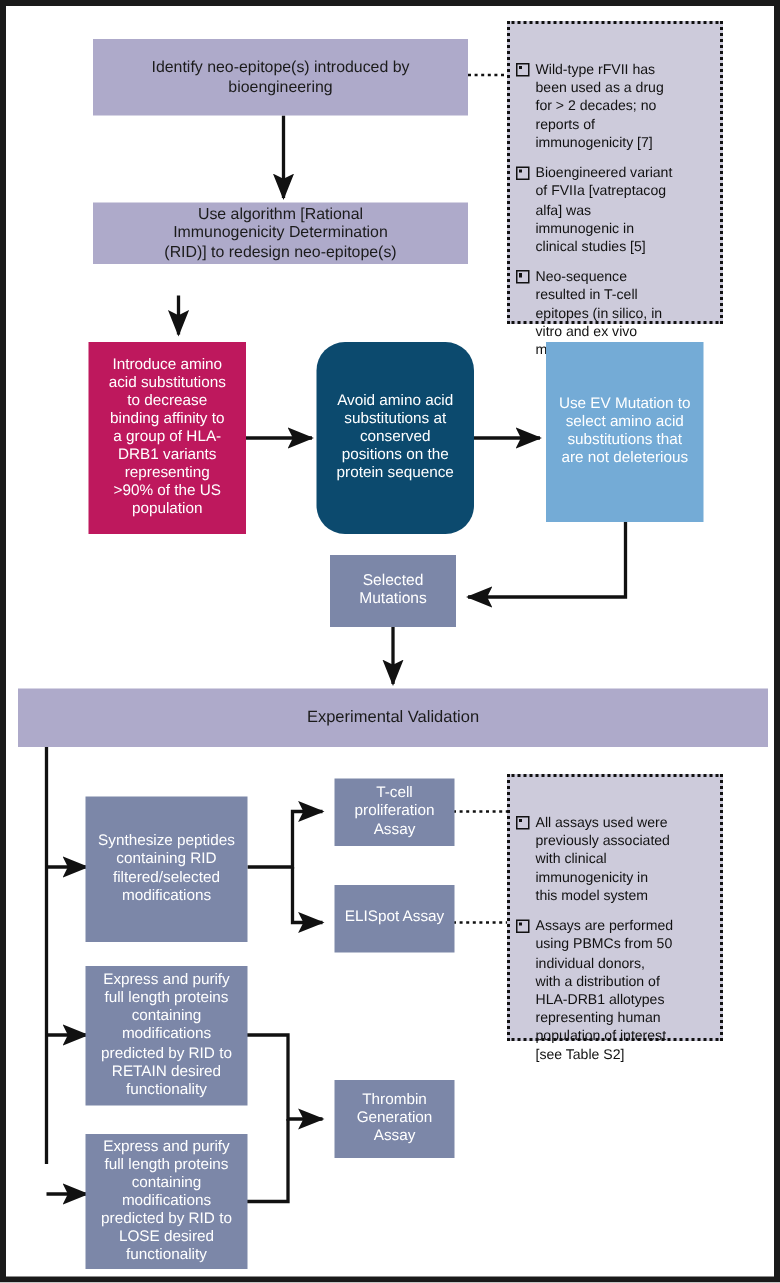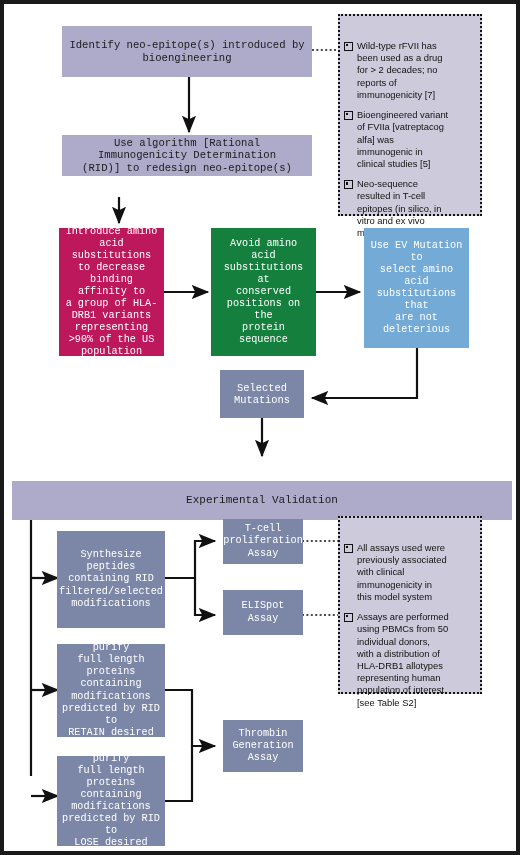--- a/index.html
+++ b/index.html
@@ -27,37 +27,37 @@
     position: absolute;
     box-sizing: border-box;
     display: flex;
     align-items: center;
     justify-content: center;
     text-align: center;
     line-height: 1.18;
     white-space: pre-line;
     padding: 2px 4px;
     z-index: 3;
-    font-family: Liberation Mono, monospace;
   }
   .lav {
     background: #aeaaca;
     color: #1b1b1b;
   }
   .slate {
     background: #7c87a8;
     color: #ffffff;
   }
   .green {
     background: #be185d;
     color: #ffffff;
   }
   .red {
-    background: #15803d;
-    color: #ffffff;
+    background: #0c4a6e;
+    color: #ffffff;
+    border-radius: 19px;
   }
   .blue {
     background: #74abd6;
     color: #ffffff;
   }
   .callout {
     position: absolute;
     box-sizing: border-box;
     background: #cdcbdb;
     border: 2px dotted #111111;
@@ -196,21 +196,21 @@
 protein sequence</div>
 
     <div class="node slate" style="left:216px; top:366px; width:84px; height:48px; font-size:10.4px;">Selected
 Mutations</div>
 
     <div class="node blue" style="left:360px; top:224px; width:105px; height:120px; font-size:10.2px;">Use EV Mutation to
 select amino acid
 substitutions that
 are not deleterious</div>
 
-    <div class="node lav" style="left:8px; top:477px; width:500px; height:39px; font-size:11px;">Experimental Validation</div>
+    <div class="node lav" style="left:8px; top:455px; width:500px; height:39px; font-size:11px;">Experimental Validation</div>
 
     <div class="node slate" style="left:53px; top:527px; width:108px; height:97px; font-size:10.2px;">Synthesize peptides
 containing RID
 filtered/selected
 modifications</div>
 
     <div class="node slate" style="left:219px; top:515px; width:80px; height:45px; font-size:10.2px;">T-cell
 proliferation
 Assay</div>
 

